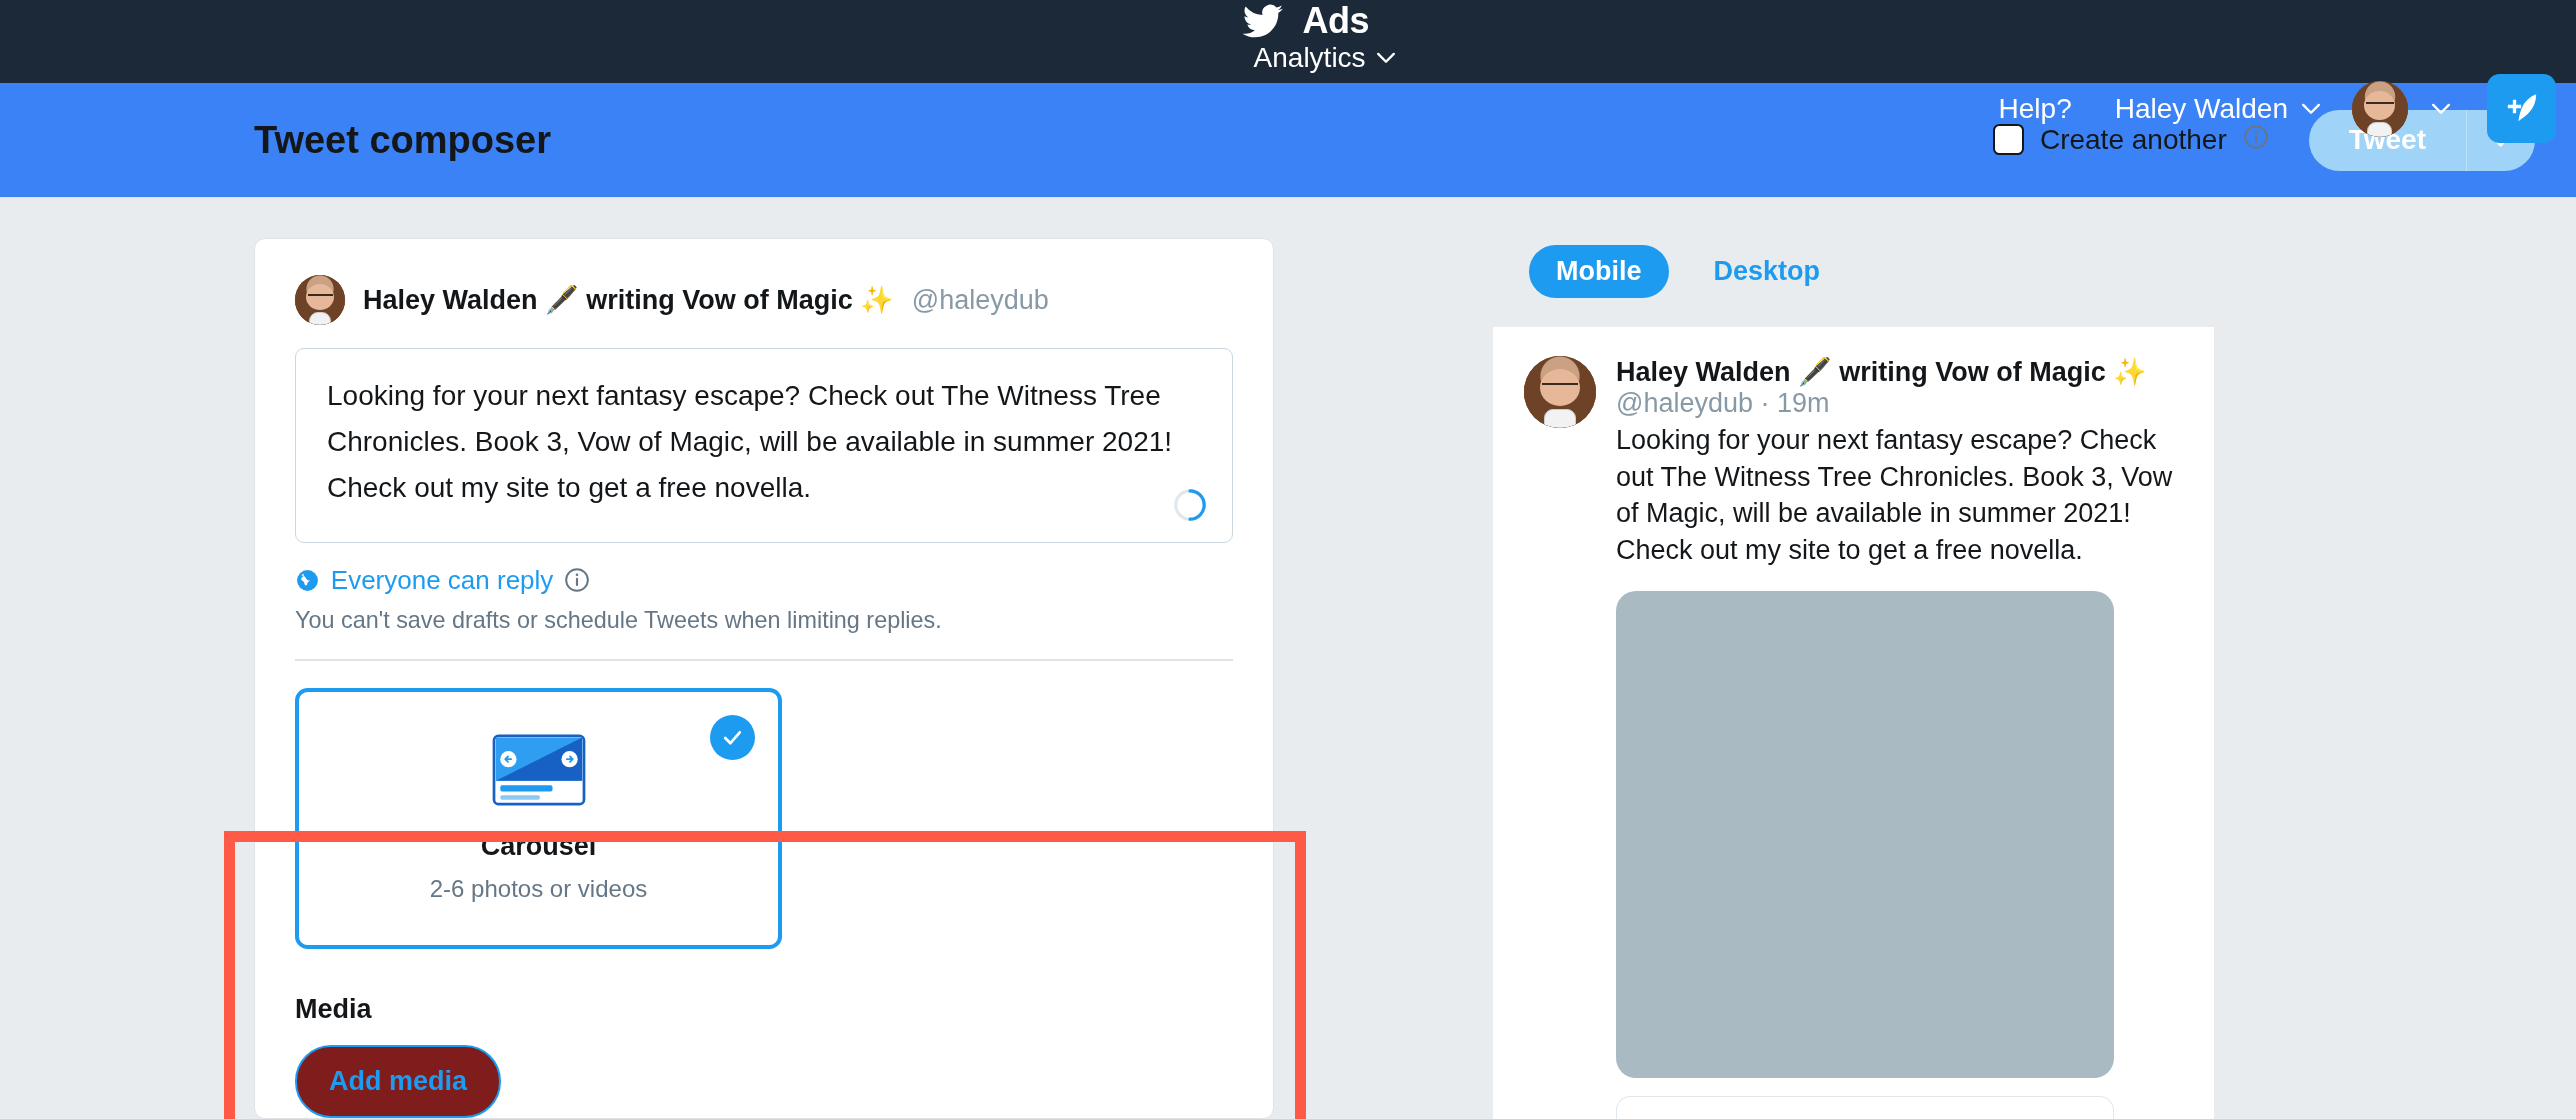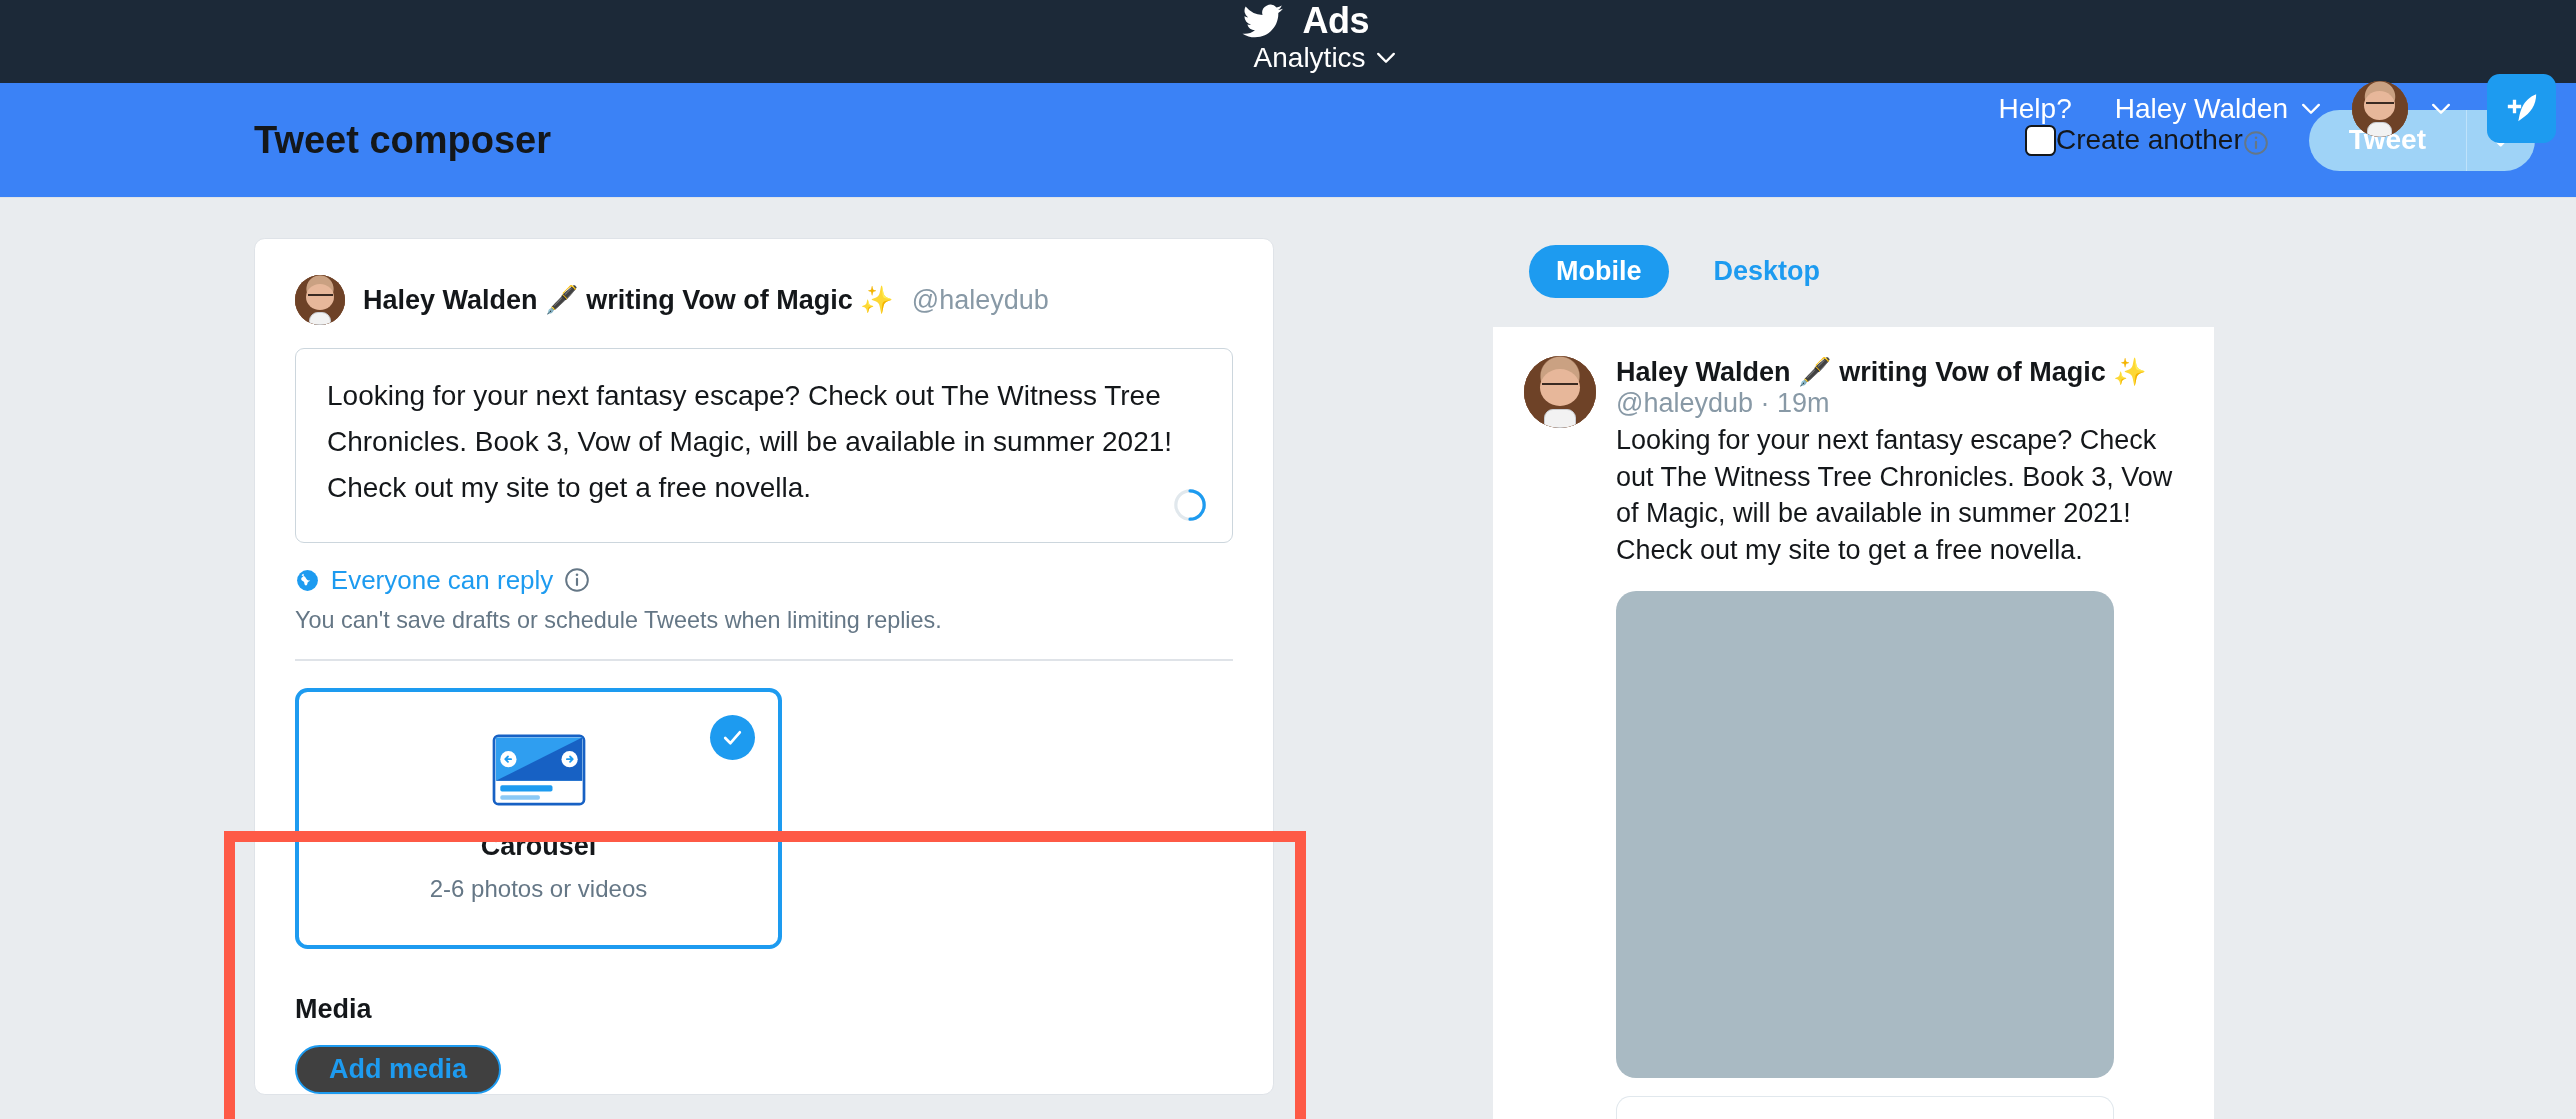--- a/index.html
+++ b/index.html
@@ -49,21 +49,21 @@
 
   
   .page-header {
     height: 115px; background: #3b82f6;
     display: flex; align-items: center;
     padding: 0 41px 0 254px;
     border-bottom: 1.8px solid #dfe3e8;
   }
   .page-title { font-size: 38px; font-weight: bold; color: #14171a; }
   .header-right { margin-left: auto; display: flex; align-items: center; }
-  .create-another { display: flex; align-items: flex-end; margin-right: 40px; cursor: pointer; }
+  .create-another { display: flex; align-items: flex-start; gap: 16px; margin-right: 40px; cursor: pointer; }
   .checkbox {
     width: 31px; height: 31px; border: 2.7px solid #14171a; border-radius: 6.3px; background: #fff;
   }
   .create-label { font-size: 28px; color: #14171a; }
   .info-icon { width: 26px; height: 26px; display: block; }
   .tweet-group { display: flex; align-items: stretch; height: 61px; }
   .tweet-btn {
     background: #9fd3f7; color: #fff; font-size: 28px; font-weight: bold;
     border: none; border-radius: 36px 0 0 36px; padding: 0 40px; cursor: pointer;
     font-family: "Liberation Sans", sans-serif;
@@ -123,22 +123,22 @@
   .radio-checked {
     position: absolute; top: 23.4px; right: 23.4px;
     width: 45px; height: 45px; border-radius: 50%; background: #1d9bf0;
     display: flex; align-items: center; justify-content: center;
   }
 
   .media-section { padding: 45px 40px 0 40px; }
   .media-label { font-size: 27px; font-weight: bold; color: #14171a; }
   .add-media-btn {
     margin-top: 20px; border: 2.7px solid #1d9bf0; border-radius: 36px;
-    background: #404040; color: #1d9bf0; font-size: 27px; font-weight: bold;
-    padding: 7px 32px; cursor: pointer; font-family: "Liberation Sans", sans-serif;
+    background: #7f1d1d; color: #1d9bf0; font-size: 27px; font-weight: bold;
+    padding: 19px 32px; cursor: pointer; font-family: "Liberation Sans", sans-serif;
   }
 
   
   .annotation-box {
     position: absolute; left: 224px; top: 633px;
     width: 1082px; height: 324px;
     border: 11.7px solid #fe5a46; pointer-events: none; z-index: 40;
   }
 
   

